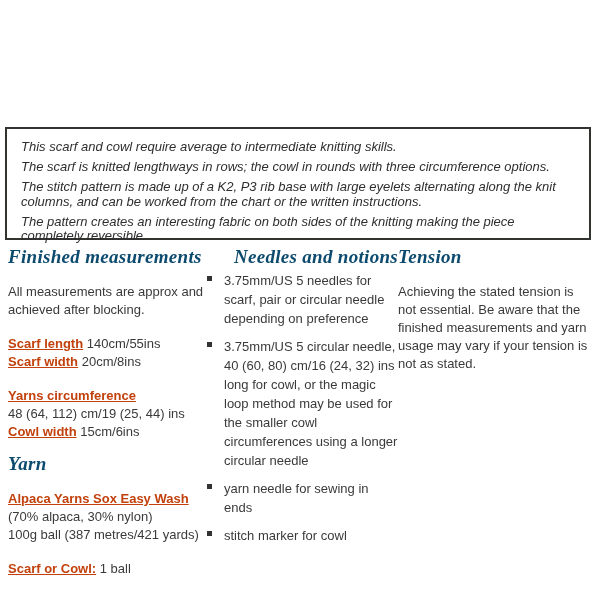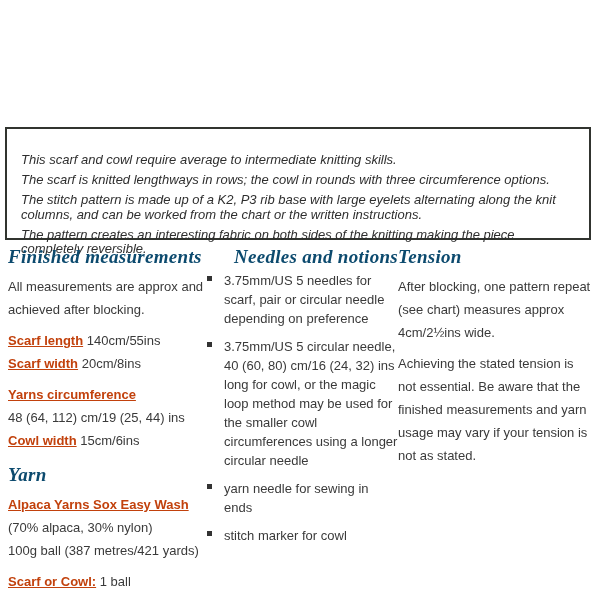--- a/index.html
+++ b/index.html
@@ -12,21 +12,21 @@
     overflow: hidden;
   }
 
   
   .intro-box {
     position: absolute;
     left: 5px; top: 127px;
     width: 586px; height: 113px;
     box-sizing: border-box;
     border: 2px solid #31342f;
-    padding: 24px 13px 2px 14px;
+    padding: 11px 13px 2px 14px;
     background: #fff;
   }
   .intro-box p {
     margin: 0 0 5.5px 0;
     font-style: italic;
     font-size: 13px;
     line-height: 14.6px;
     color: #2e2e2e;
   }
 
@@ -47,22 +47,22 @@
     font-style: italic;
     font-weight: 700;
     font-size: 19px;
     line-height: 21px;
     letter-spacing: 0.3px;
     margin: 0 0 4px 0;
     color: #0c4a6e;
   }
   .col p {
     font-size: 13px;
-    line-height: 23px;
-    margin: 8px 0 5px 0;
+    line-height: 18px;
+    margin: 16px 0 5px 0;
   }
   .col b {
     font-weight: 700;
     color: #c2410c;
     text-decoration: underline;
   }
   .yarn-heading { margin-top: 12px; margin-bottom: 2px; }
   .usage-line { margin-top: 4px; }
 
   
@@ -131,17 +131,16 @@
         </li>
       <li>
           <span class="bullet-square"></span>
           <span class="bullet-text">stitch marker for cowl</span>
         </li>
     </ul>
   </div>
 
   <div class="col col-tension">
     <h2>Tension</h2>
-    <p>After blocking, one pattern repeat (see chart) measures approx 4cm/2½ins wide.</p>
     <p>Achieving the stated tension is not essential. Be aware that the finished measurements and yarn usage may vary if your tension is not as stated.</p>
   </div>
 
 </div>
 
 </body></html>

